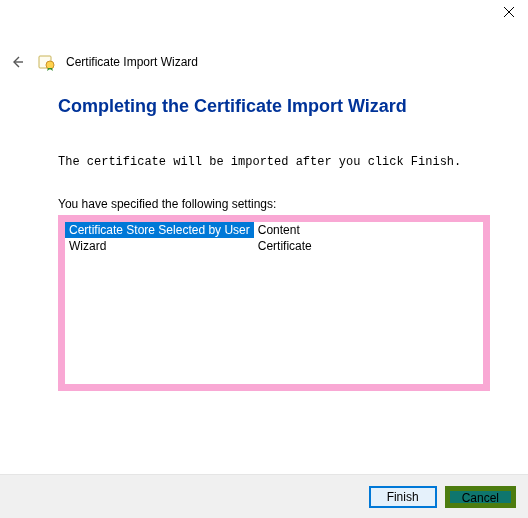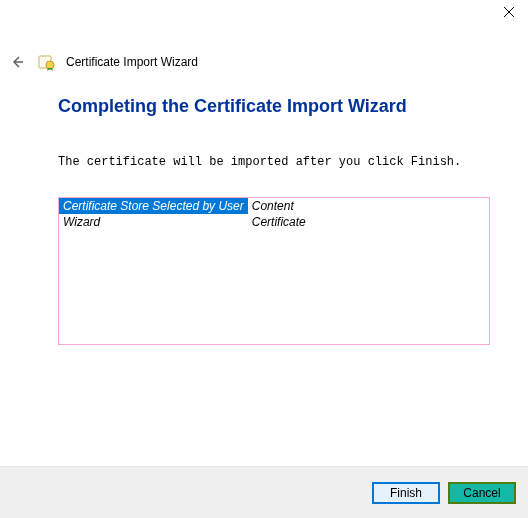--- a/index.html
+++ b/index.html
@@ -45,60 +45,59 @@
   }
   .heading {
     font-size: 18px;
     font-weight: 700;
     color: #003399;
     margin-bottom: 38px;
   }
   .desc { margin-bottom: 28px; font-family: Liberation Mono, monospace; }
   .settings-label { margin-bottom: 4px; }
   .settings-box {
-    border: 1px solid #f9a8d4;
-    height: 148px;
+    border: 7px solid #f9a8d4;
+    height: 176px;
     background: #fff;
     overflow: auto;
-    font-style: italic;
   }
   table.settings {
     border-collapse: collapse;
     width: 100%;
   }
   table.settings td {
     padding: 1px 4px;
     font-size: 12px;
     vertical-align: top;
     white-space: nowrap;
   }
   tr.selected td.key {
     background: #0078d7;
     color: #fff;
   }
   td.key { width: 1%; }
   .footer {
     position: absolute;
     left: 0; right: 0; bottom: 0;
-    height: 52px;
+    height: 44px;
     background: #f0f0f0;
     border-top: 1px solid #e5e5e5;
     display: flex;
     justify-content: flex-end;
     align-items: center;
     padding-right: 12px;
     gap: 8px;
   }
   .btn {
     min-width: 68px;
     height: 22px;
     font-family: inherit;
     font-size: 12px;
-    background: #14b8a6;
-    border: 2px solid #4d7c0f;
+    background: #0f766e;
+    border: 5px solid #4d7c0f;
     padding: 0 12px;
     cursor: pointer;
   }
   .btn.default {
     border: 2px solid #0078d7;
     background: #e5f1fb;
   }
 </style>
 </head>
 <body>
@@ -125,20 +124,21 @@
         <circle cx="12" cy="12" r="4" fill="#ffd24d" stroke="#c9912b"></circle>
         <path d="M10 15 L9 18 L12 16 L15 18 L14 15" fill="#2f8f2f"></path>
       </svg>
     </div>
     <div class="wizard-title">Certificate Import Wizard</div>
   </div>
 
   <div class="content">
     <div class="heading">Completing the Certificate Import Wizard</div>
     <div class="desc">The certificate will be imported after you click Finish.</div>
+    <div class="settings-label">You have specified the following settings:</div>
     <div class="settings-box">
       <table class="settings">
         <tbody id="settings-body">
             <tr class="selected">
               <td class="key">Certificate Store Selected by User</td>
               <td class="val">Content</td>
             </tr>
             <tr>
               <td class="key">Wizard</td>
               <td class="val">Certificate</td>

